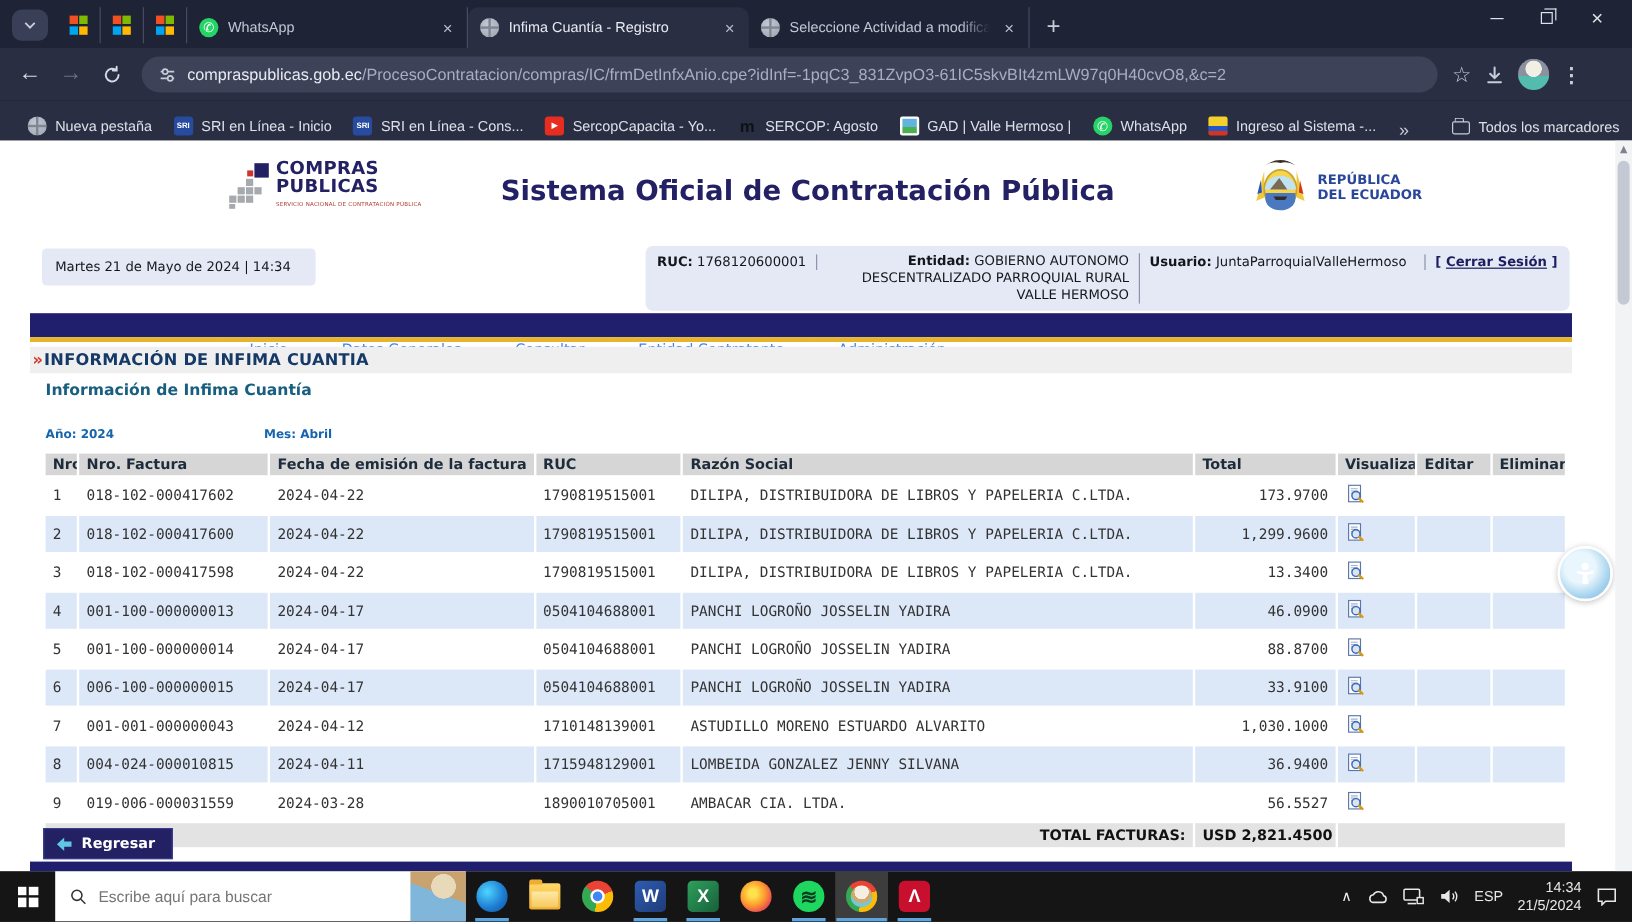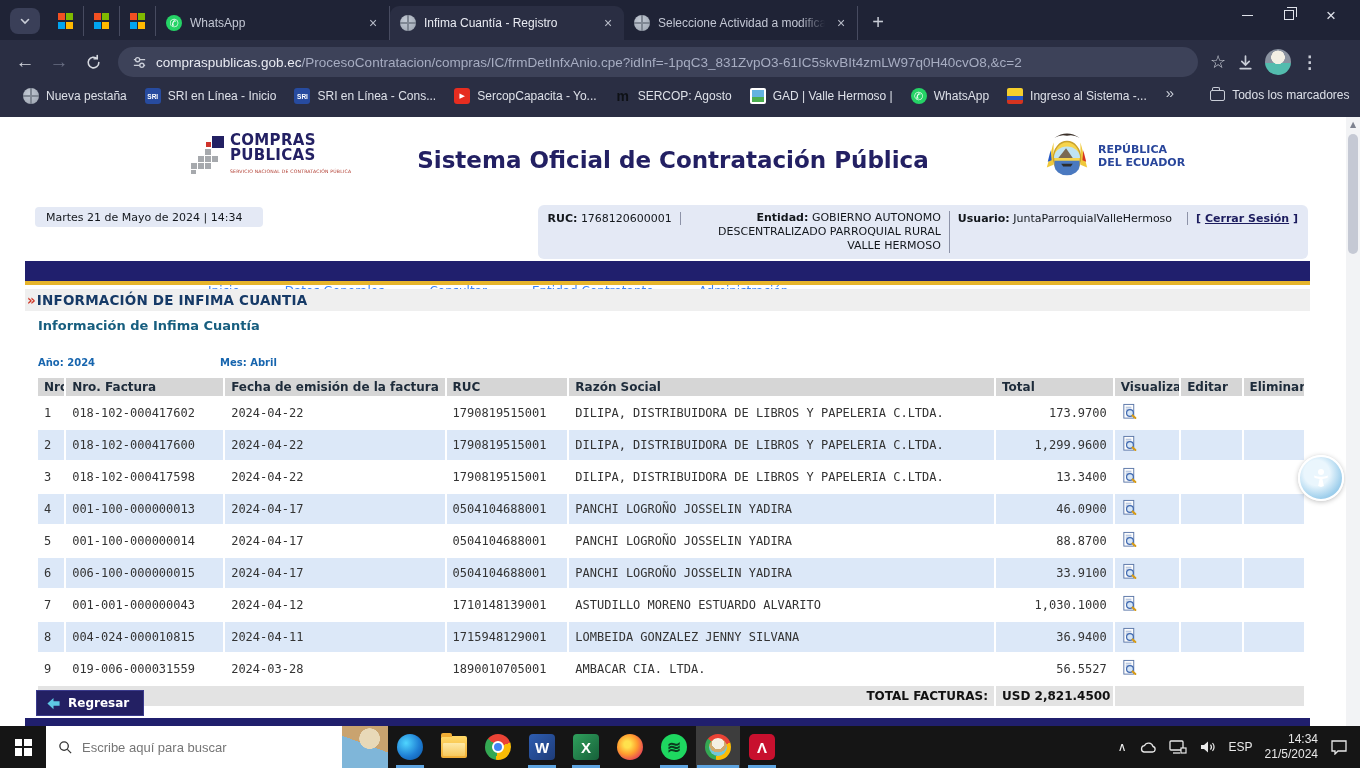--- a/index.html
+++ b/index.html
@@ -41,21 +41,21 @@
   .url { font-size:13.5px; white-space:nowrap; overflow:hidden; }
   .url .domain { color:#e8eaf2; }
   .url .path { color:#a7adc2; }
   .toolbar-right { display:flex; align-items:center; gap:10px; margin-left:2px; }
   .star-icon { color:#c9cdd7; font-size:18px; }
   .avatar-btn { width:26px; height:26px; border-radius:50%;
     background:radial-gradient(circle at 50% 32%, #f2efe4 0 30%, rgba(0,0,0,0) 32%),
                linear-gradient(180deg,#8a92a0 0 55%, #53bcae 55%); }
   .menu-dots { color:#c9cdd7; font-size:17px; font-weight:bold; }
 
-  .bookmarks { height:33px; background:#2a2e43; display:flex; align-items:flex-start; padding:0 14px; gap:0;
+  .bookmarks { height:33px; background:#2a2e43; display:flex; align-items:flex-end; padding:0 14px; gap:0;
     box-shadow:0 1px 0 rgba(0,0,0,.35); }
   .bm { display:flex; align-items:center; gap:7px; color:#dde0e8; font-size:12px; padding:4px 9px; border-radius:6px; white-space:nowrap; }
   .bm-spacer { flex:1; }
   .bm-more { color:#c9cdd7; font-size:15px; letter-spacing:1px; padding:0 10px; }
   .bm-divider { width:1px; height:18px; background:#4a4e63; margin:0 8px; }
   .folder-ic { width:15px; height:11px; background:transparent; border:1.4px solid #c9cdd7; border-radius:2px; position:relative; }
   .folder-ic::before { content:""; position:absolute; top:-4px; left:1px; width:6px; height:3px; border:1.4px solid #c9cdd7; border-bottom:none; border-radius:2px 2px 0 0; }
 
   
   .ic-ms { background:
@@ -82,21 +82,21 @@
   .content { height:609px; background:#fff; position:relative; font-family:"DejaVu Sans", sans-serif; overflow:hidden; }
   .page-title { position:absolute; left:0; right:14px; top:30px; text-align:center;
     font-size:23px; font-weight:bold; color:#232063; }
   .logo { position:absolute; left:190px; top:16px; display:flex; gap:4px; align-items:flex-start; }
   .logo-text { line-height:15px; }
   .logo-line { font-size:15px; font-weight:bold; color:#232063; letter-spacing:.3px; }
   .logo-tag { font-size:4.6px; color:#b03a2e; margin-top:1px; letter-spacing:.2px; }
   .emblem { position:absolute; left:1042px; top:12px; display:flex; align-items:center; gap:6px; }
   .emblem-text { font-size:11px; font-weight:bold; color:#29469b; line-height:13px; }
 
-  .datebox { position:absolute; left:35px; top:90px; width:228px; height:20px; background:#e4e9f5;
+  .datebox { position:absolute; left:35px; top:90px; width:228px; height:31px; background:#e4e9f5;
     border-radius:4px; font-size:11px; color:#13171c; display:flex; align-items:center; padding:0 11px; }
   .userbox { position:absolute; right:52px; top:88px; background:#e4e9f5; border-radius:6px;
     padding:6px 10px; display:flex; align-items:flex-start; font-size:11px; color:#13171c; }
   .userbox b { font-weight:bold; }
   .ub-sep { width:1px; background:#8d93a8; margin:0 8px; }
   .ub-sep.short { height:13px; margin-top:1px; }
   .ub-sep.tall { height:42px; }
   .ub-entidad { width:252px; text-align:right; line-height:14px; }
   .ub-user { white-space:nowrap; padding-top:1px; }
   .logout-link { font-weight:bold; color:#1c1c5e; }

